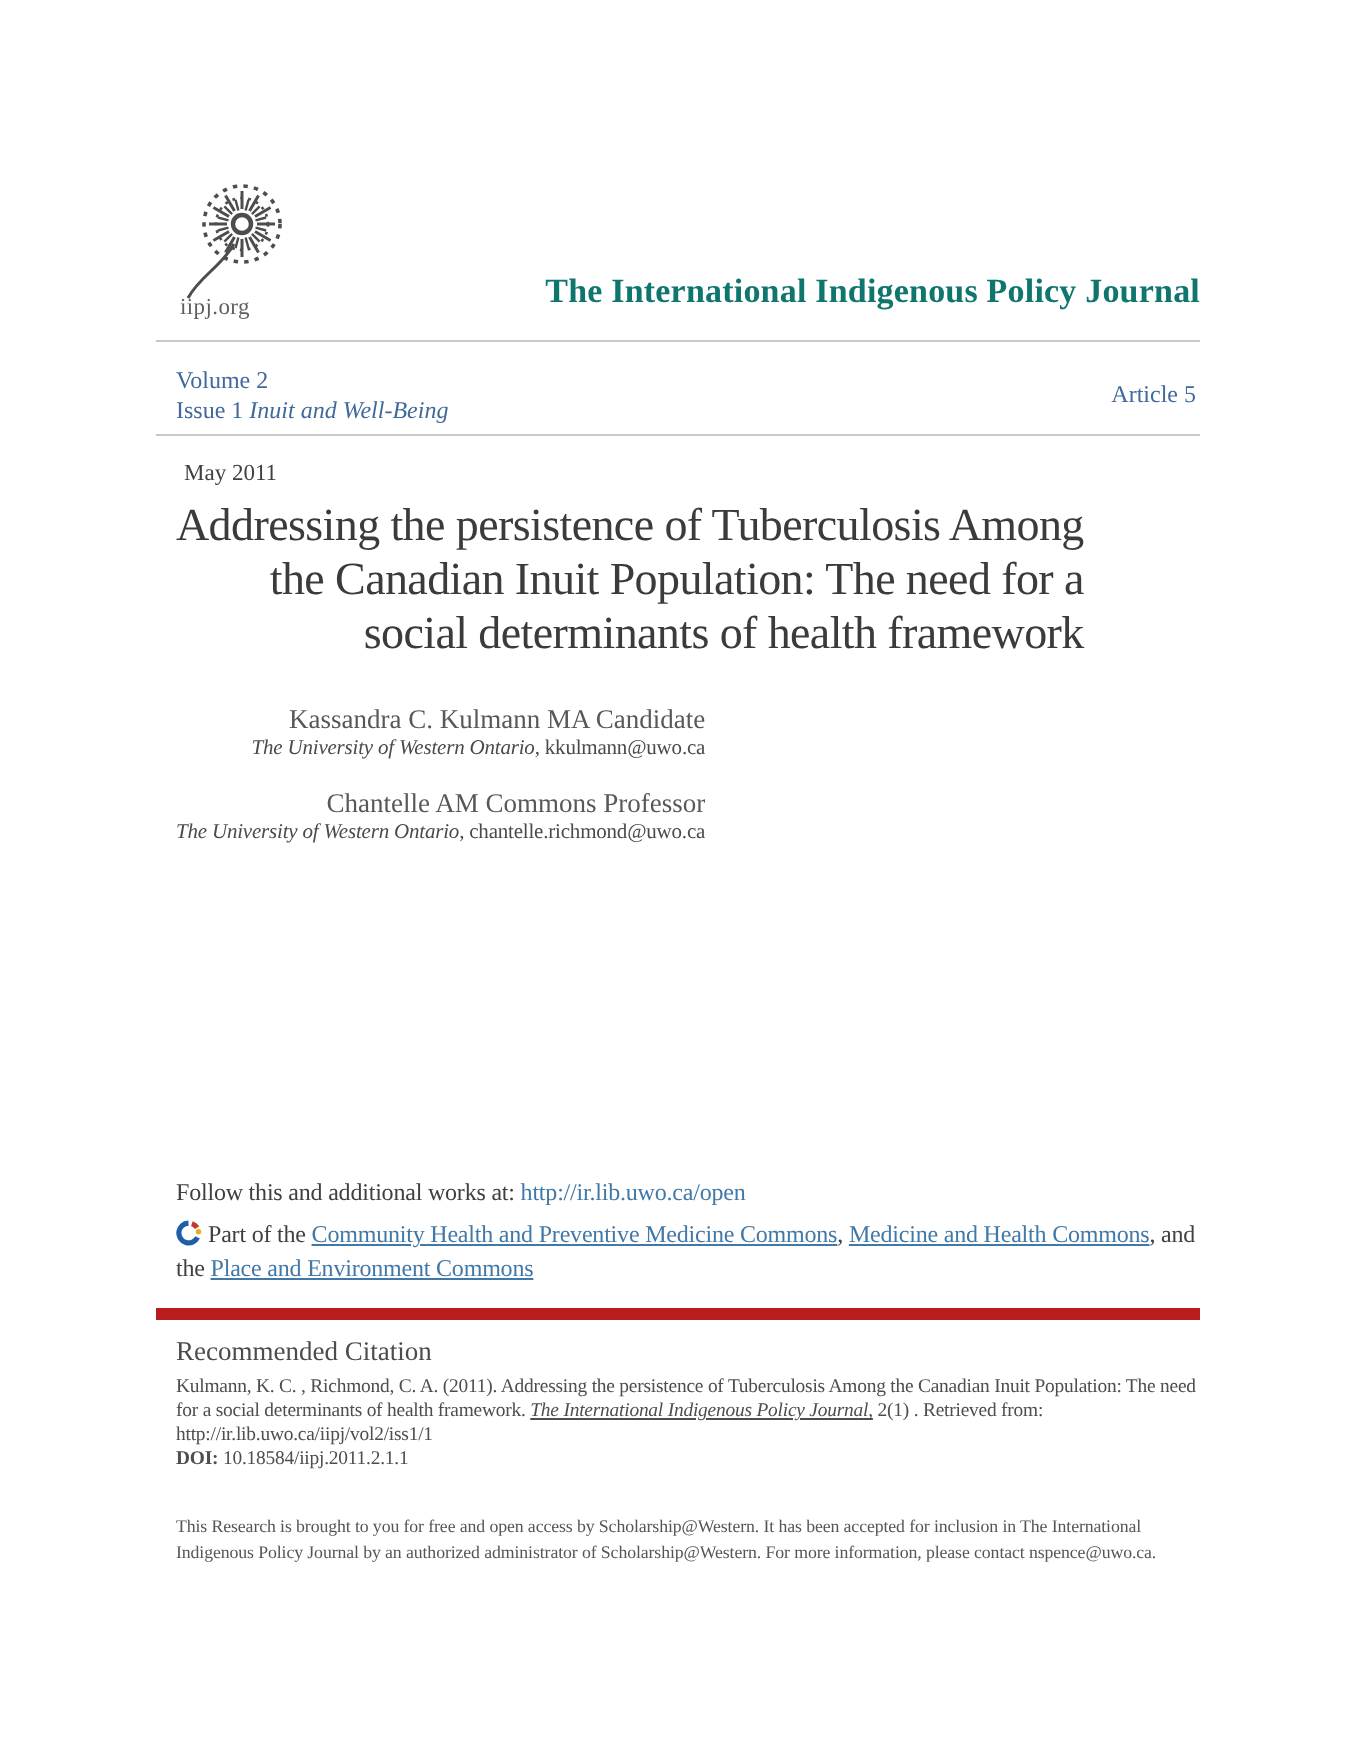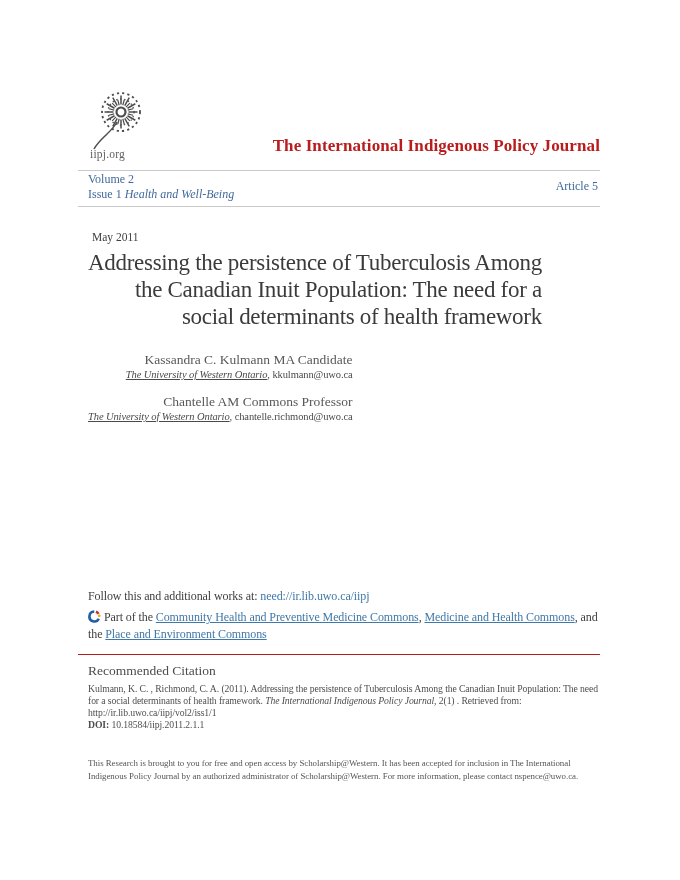--- a/index.html
+++ b/index.html
@@ -8,57 +8,57 @@
     font-family:"Liberation Serif", serif;color:#3f3f3f;
     -webkit-font-smoothing:antialiased;
   }
   .page{position:absolute;left:78px;top:0;width:522px;height:672px;}
 
   
   .flower{position:absolute;top:86px;left:12px;}
   .logo-url{position:absolute;top:148px;left:12px;font-size:11.5px;color:#5f5f5f;letter-spacing:.2px;}
   .journal-title{
     position:absolute;top:136px;right:0;margin:0;text-align:right;
-    font-size:17px;font-weight:bold;color:#b91c1c;letter-spacing:.1px;white-space:nowrap;
+    font-size:17px;font-weight:bold;color:#0f766e;letter-spacing:.1px;white-space:nowrap;
   }
   .issue-bar{
     position:absolute;top:170px;left:0;right:0;
     border-top:1px solid #c9c9c9;border-bottom:1px solid #c9c9c9;
-    padding:1px 0 5px 0;display:flex;justify-content:space-between;align-items:center;
+    padding:12px 0 5px 0;display:flex;justify-content:space-between;align-items:center;
     color:#41699c;font-size:12px;line-height:14.5px;
   }
   .issue-left{padding-left:10px;}
   .issue-theme{font-style:italic;}
   .article-no{padding-right:2px;}
 
   
   .date{position:absolute;top:231px;left:14px;font-size:11.5px;color:#404040;}
   .paper-title{
     position:absolute;top:249px;left:10px;margin:0;font-weight:normal;
     font-size:23px;line-height:27px;color:#3b3b3b;letter-spacing:-0.3px;white-space:nowrap;
   }
   .paper-title span{display:block;text-align:right;}
   .authors{position:absolute;top:351px;left:10px;}
   .author{margin-bottom:11px;text-align:right;}
   .author-name{font-size:13.5px;color:#585858;line-height:17px;}
   .author-affil{font-size:10.5px;color:#4a4a4a;line-height:14px;letter-spacing:-0.1px;}
-  .author-affil em{font-style:italic;text-decoration:underline;}
+  .author-affil em{font-style:italic;}
 
   
   .follow{position:absolute;top:588px;left:10px;right:0;font-size:12px;line-height:17px;color:#404040;letter-spacing:-0.1px;}
   .follow a{color:#4078a8;text-decoration:none;}
   .commons{margin-top:4px;}
   .commons a{color:#4078a8;text-decoration:underline;}
   .dc-icon{vertical-align:-2px;margin-right:3px;}
 
   
-  .rec{position:absolute;top:654px;left:0;right:0;border-top:1px solid #b91c1c;}
+  .rec{position:absolute;top:654px;left:0;right:0;border-top:6px solid #b91c1c;}
   .rec h3{margin:8px 0 4px 10px;font-size:13.5px;font-weight:normal;color:#4c4c4c;}
   .cite{margin:0 0 0 10px;font-size:9.7px;line-height:12px;color:#4e4e4e;letter-spacing:-0.1px;}
-  .cite em{font-style:italic;}
+  .cite em{font-style:italic;text-decoration:underline;}
   .cite strong{font-weight:bold;text-align:right;}
 
   
   .access{position:absolute;top:757px;left:10px;right:0;font-size:8.9px;line-height:12.5px;color:#555555;letter-spacing:-0.05px;}
 
   .stroke-g{stroke:#4d4d4d;fill:none;}
 </style>
 </head>
 <body>
 
@@ -100,21 +100,21 @@
     </g>
     <path class="stroke-g" stroke-width="1.5" d="M27,36 C21,47 10,52 4,63"></path>
   </svg>
   <div class="logo-url">iipj.org</div>
 
   <h1 class="journal-title">The International Indigenous Policy Journal</h1>
 
   <div class="issue-bar">
     <div class="issue-left">
       <div>Volume 2</div>
-      <div><span>Issue 1 </span><em class="issue-theme">Health and Well-Being</em></div>
+      <div><span>Issue 1 </span><em class="issue-theme">Inuit and Well-Being</em></div>
     </div>
     <div class="article-no">Article 5</div>
   </div>
 
   <div class="date">May 2011</div>
 
   <h2 class="paper-title">
     <span>Addressing the persistence of Tuberculosis Among</span>
     <span>the Canadian Inuit Population: The need for a</span>
     <span>social determinants of health framework</span>
@@ -125,21 +125,21 @@
       <div class="author-name">Kassandra C. Kulmann MA Candidate</div>
       <div class="author-affil"><em>The University of Western Ontario</em><span>, </span><span>kkulmann@uwo.ca</span></div>
     </div>
     <div class="author">
       <div class="author-name">Chantelle AM Commons Professor</div>
       <div class="author-affil"><em>The University of Western Ontario</em><span>, </span><span>chantelle.richmond@uwo.ca</span></div>
     </div>
   </div>
 
   <div class="follow">
-    <div><span>Follow this and additional works at: </span><a href="#">need://ir.lib.uwo.ca/iipj</a></div>
+    <div><span>Follow this and additional works at: </span><a href="#">http://ir.lib.uwo.ca/open</a></div>
     <div class="commons"><svg class="dc-icon" width="13" height="13" viewBox="0 0 20 20">
           <path d="M16.6,13.4 A7.6,7.6 0 1 1 9.6,2.4" fill="none" stroke="#1f5ea8" stroke-width="4"></path>
           <path d="M12.2,2.8 A7.6,7.6 0 0 1 16.2,5.9" fill="none" stroke="#c0392b" stroke-width="4"></path>
           <circle cx="17.3" cy="9.0" r="2.1" fill="#f2a71d"></circle>
         </svg><span>Part of the </span><a href="#">Community Health and Preventive Medicine Commons</a><span>, </span><a href="#">Medicine and Health Commons</a><span>, and the </span><a href="#">Place and Environment Commons</a></div>
   </div>
 
   <div class="rec">
     <h3>Recommended Citation</h3>
     <p class="cite"><span>Kulmann, K. C. , Richmond, C. A. (2011). Addressing the persistence of Tuberculosis Among the Canadian Inuit Population: The need for a social determinants of health framework. </span><em>The International Indigenous Policy Journal,</em><span> 2(1) . Retrieved from:</span><br><span>http://ir.lib.uwo.ca/iipj/vol2/iss1/1</span><br><strong>DOI:</strong><span> 10.18584/iipj.2011.2.1.1</span></p>

